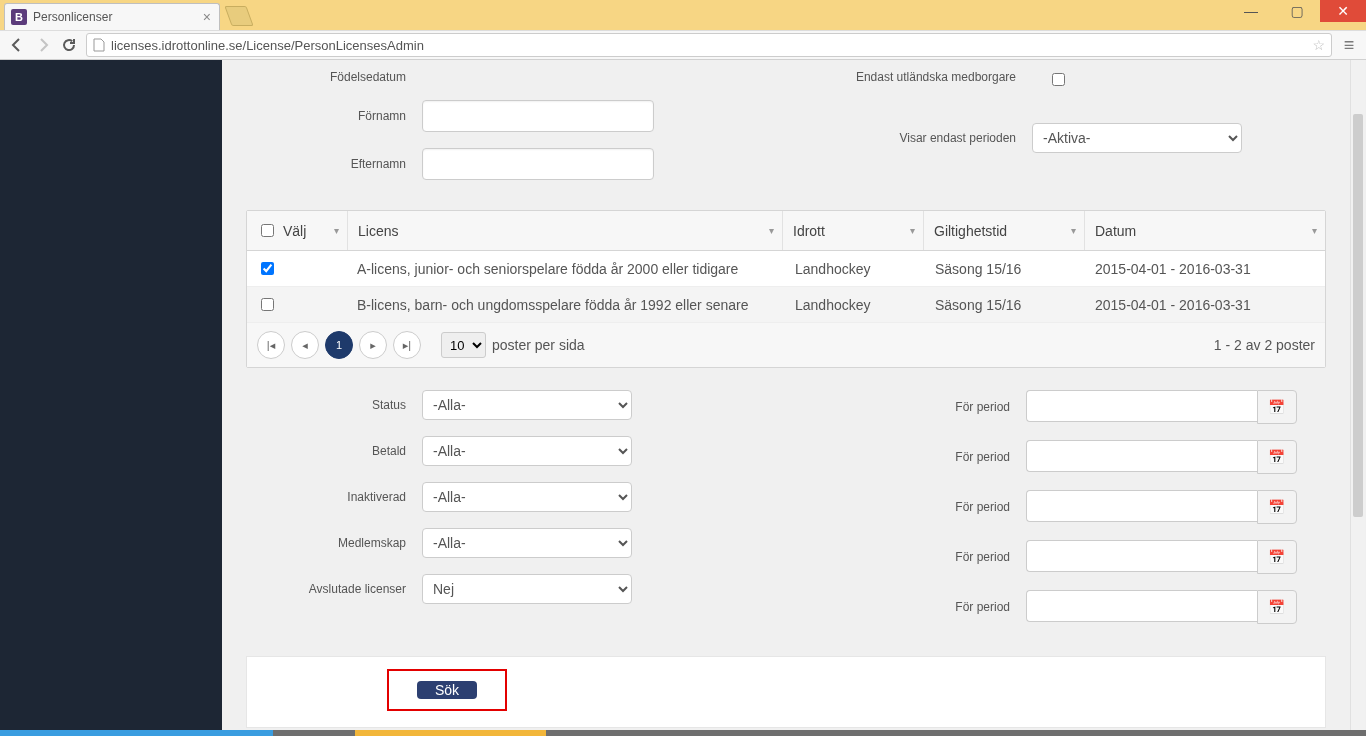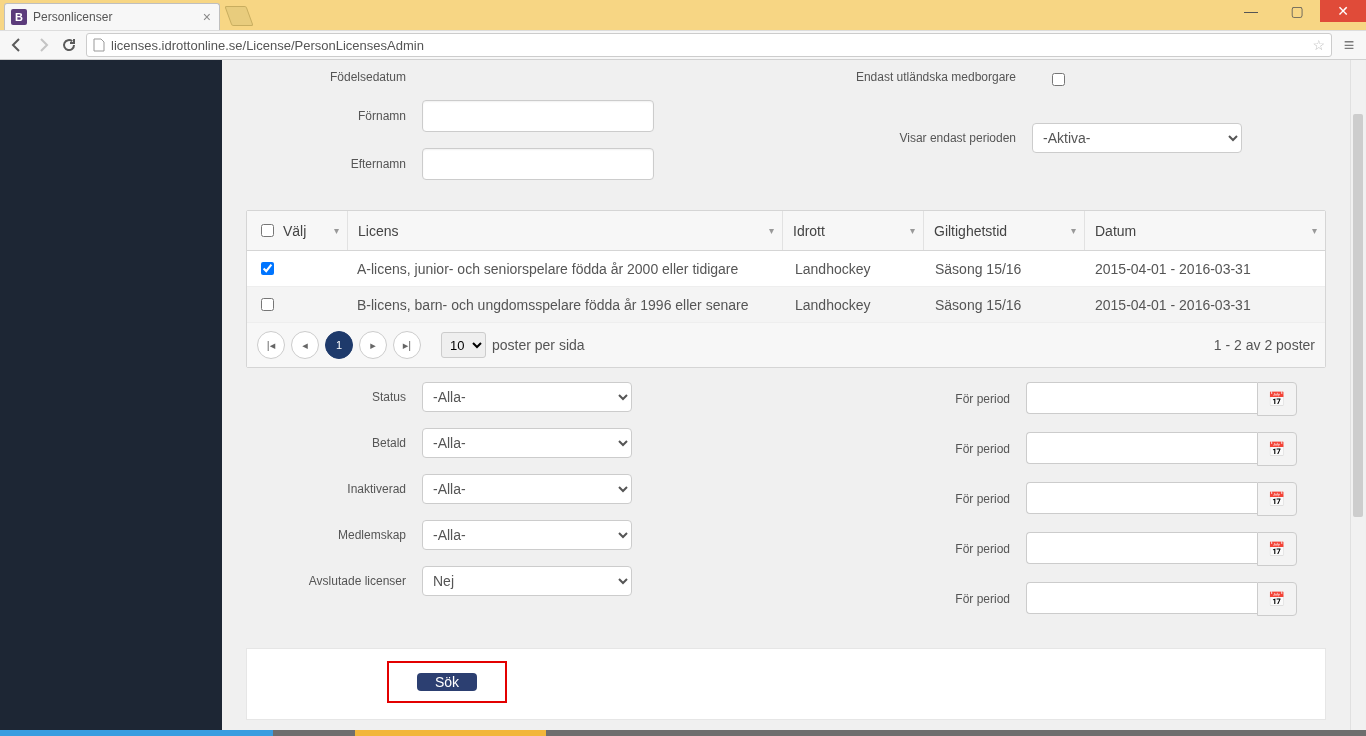--- a/index.html
+++ b/index.html
@@ -58,21 +58,21 @@
   .grid-row.alt { background:#f4f4f4; }
   .gd-cell { padding:8px 10px; font-size:14px; color:#555; display:flex; align-items:center; }
 
   .grid-pager { display:flex; align-items:center; padding:8px 10px; background:#f7f7f7; font-size:14px; color:#555; }
   .pager-btn { width:26px; height:26px; border:1px solid #ccc; border-radius:50%; background:#fff; display:flex; align-items:center; justify-content:center; font-size:11px; color:#666; margin-right:6px; }
   .pager-btn.active { background:#1e3a6b; color:#fff; border-color:#1e3a6b; }
   .pager-info { margin-left:auto; }
   .pager-select { height:26px; border:1px solid #ccc; border-radius:3px; margin:0 6px 0 14px; padding:0 4px; font-size:13px; }
 
   
-  .filters-low { display:flex; gap:28px; margin-top:14px; }
+  .filters-low { display:flex; gap:28px; margin-top:22px; }
   .filters-low .form-row label { width:160px; }
   .filters-low .right-col .form-row label { width:210px; }
   .date-group { display:flex; }
   .date-input { width:210px; height:30px; border:1px solid #ccc; border-right:none; border-radius:4px 0 0 4px; padding:0 10px; font-size:14px; }
   .date-btn { width:38px; height:32px; border:1px solid #ccc; border-radius:0 4px 4px 0; background:#f3f3f3; display:flex; align-items:center; justify-content:center; }
 
   .search-area { margin-top:16px; background:#fff; border:1px solid #e6e6e6; padding:12px 0 16px 0; }
   .search-highlight { display:inline-block; border:2px solid #e30000; padding:10px 28px; margin-left:140px; }
   .btn-primary { background:#2c3f71; color:#fff; border:none; border-radius:4px; padding:1px 18px; font-size:14px; }
 
@@ -192,21 +192,21 @@
           <div class="gd-cell col-license">A-licens, junior- och seniorspelare födda år 2000 eller tidigare</div>
           <div class="gd-cell col-sport">Landhockey</div>
           <div class="gd-cell col-validity">Säsong 15/16</div>
           <div class="gd-cell col-date">2015-04-01 - 2016-03-31</div>
         </div>
 
         <div class="grid-row alt">
           <div class="gd-cell col-select">
               <input type="checkbox" style="">
             </div>
-          <div class="gd-cell col-license">B-licens, barn- och ungdomsspelare födda år 1996 eller senare</div>
+          <div class="gd-cell col-license">B-licens, barn- och ungdomsspelare födda år 1992 eller senare</div>
           <div class="gd-cell col-sport">Landhockey</div>
           <div class="gd-cell col-validity">Säsong 15/16</div>
           <div class="gd-cell col-date">2015-04-01 - 2016-03-31</div>
         </div>
 
         <div class="grid-pager">
           <div class="pager-btn">|◂</div>
           <div class="pager-btn">◂</div>
           <div class="pager-btn active">1</div>
           <div class="pager-btn">▸</div>

